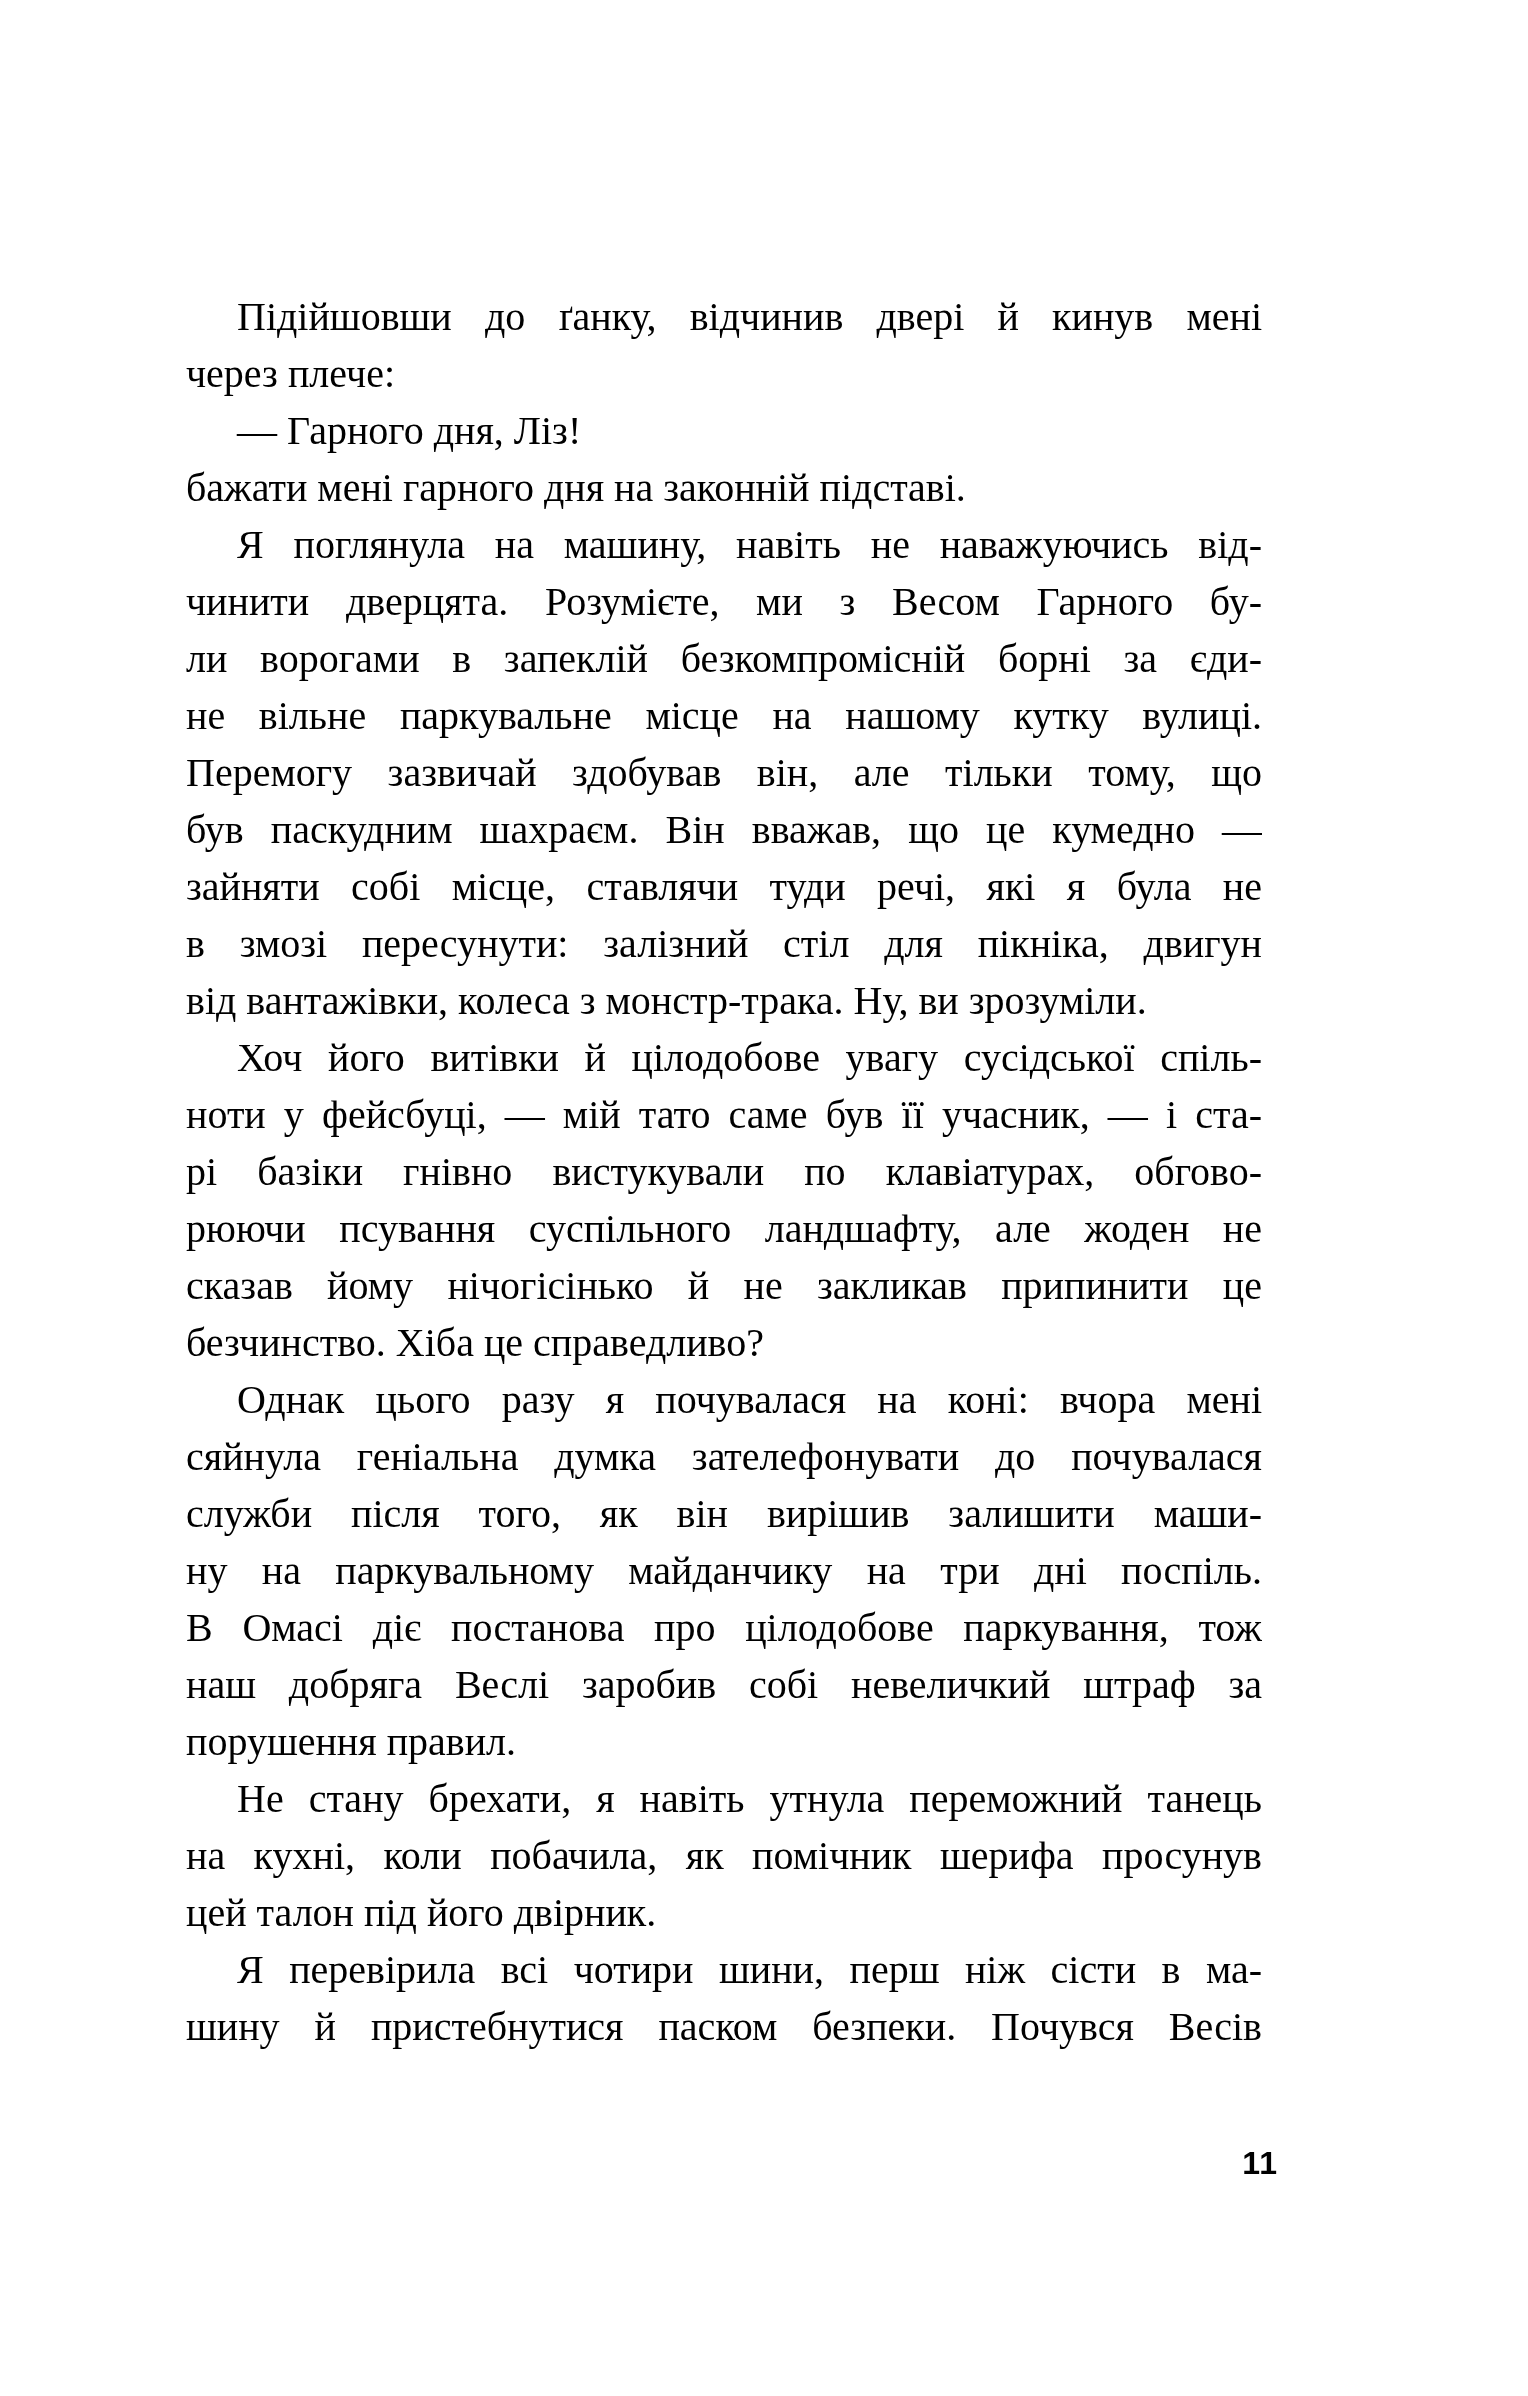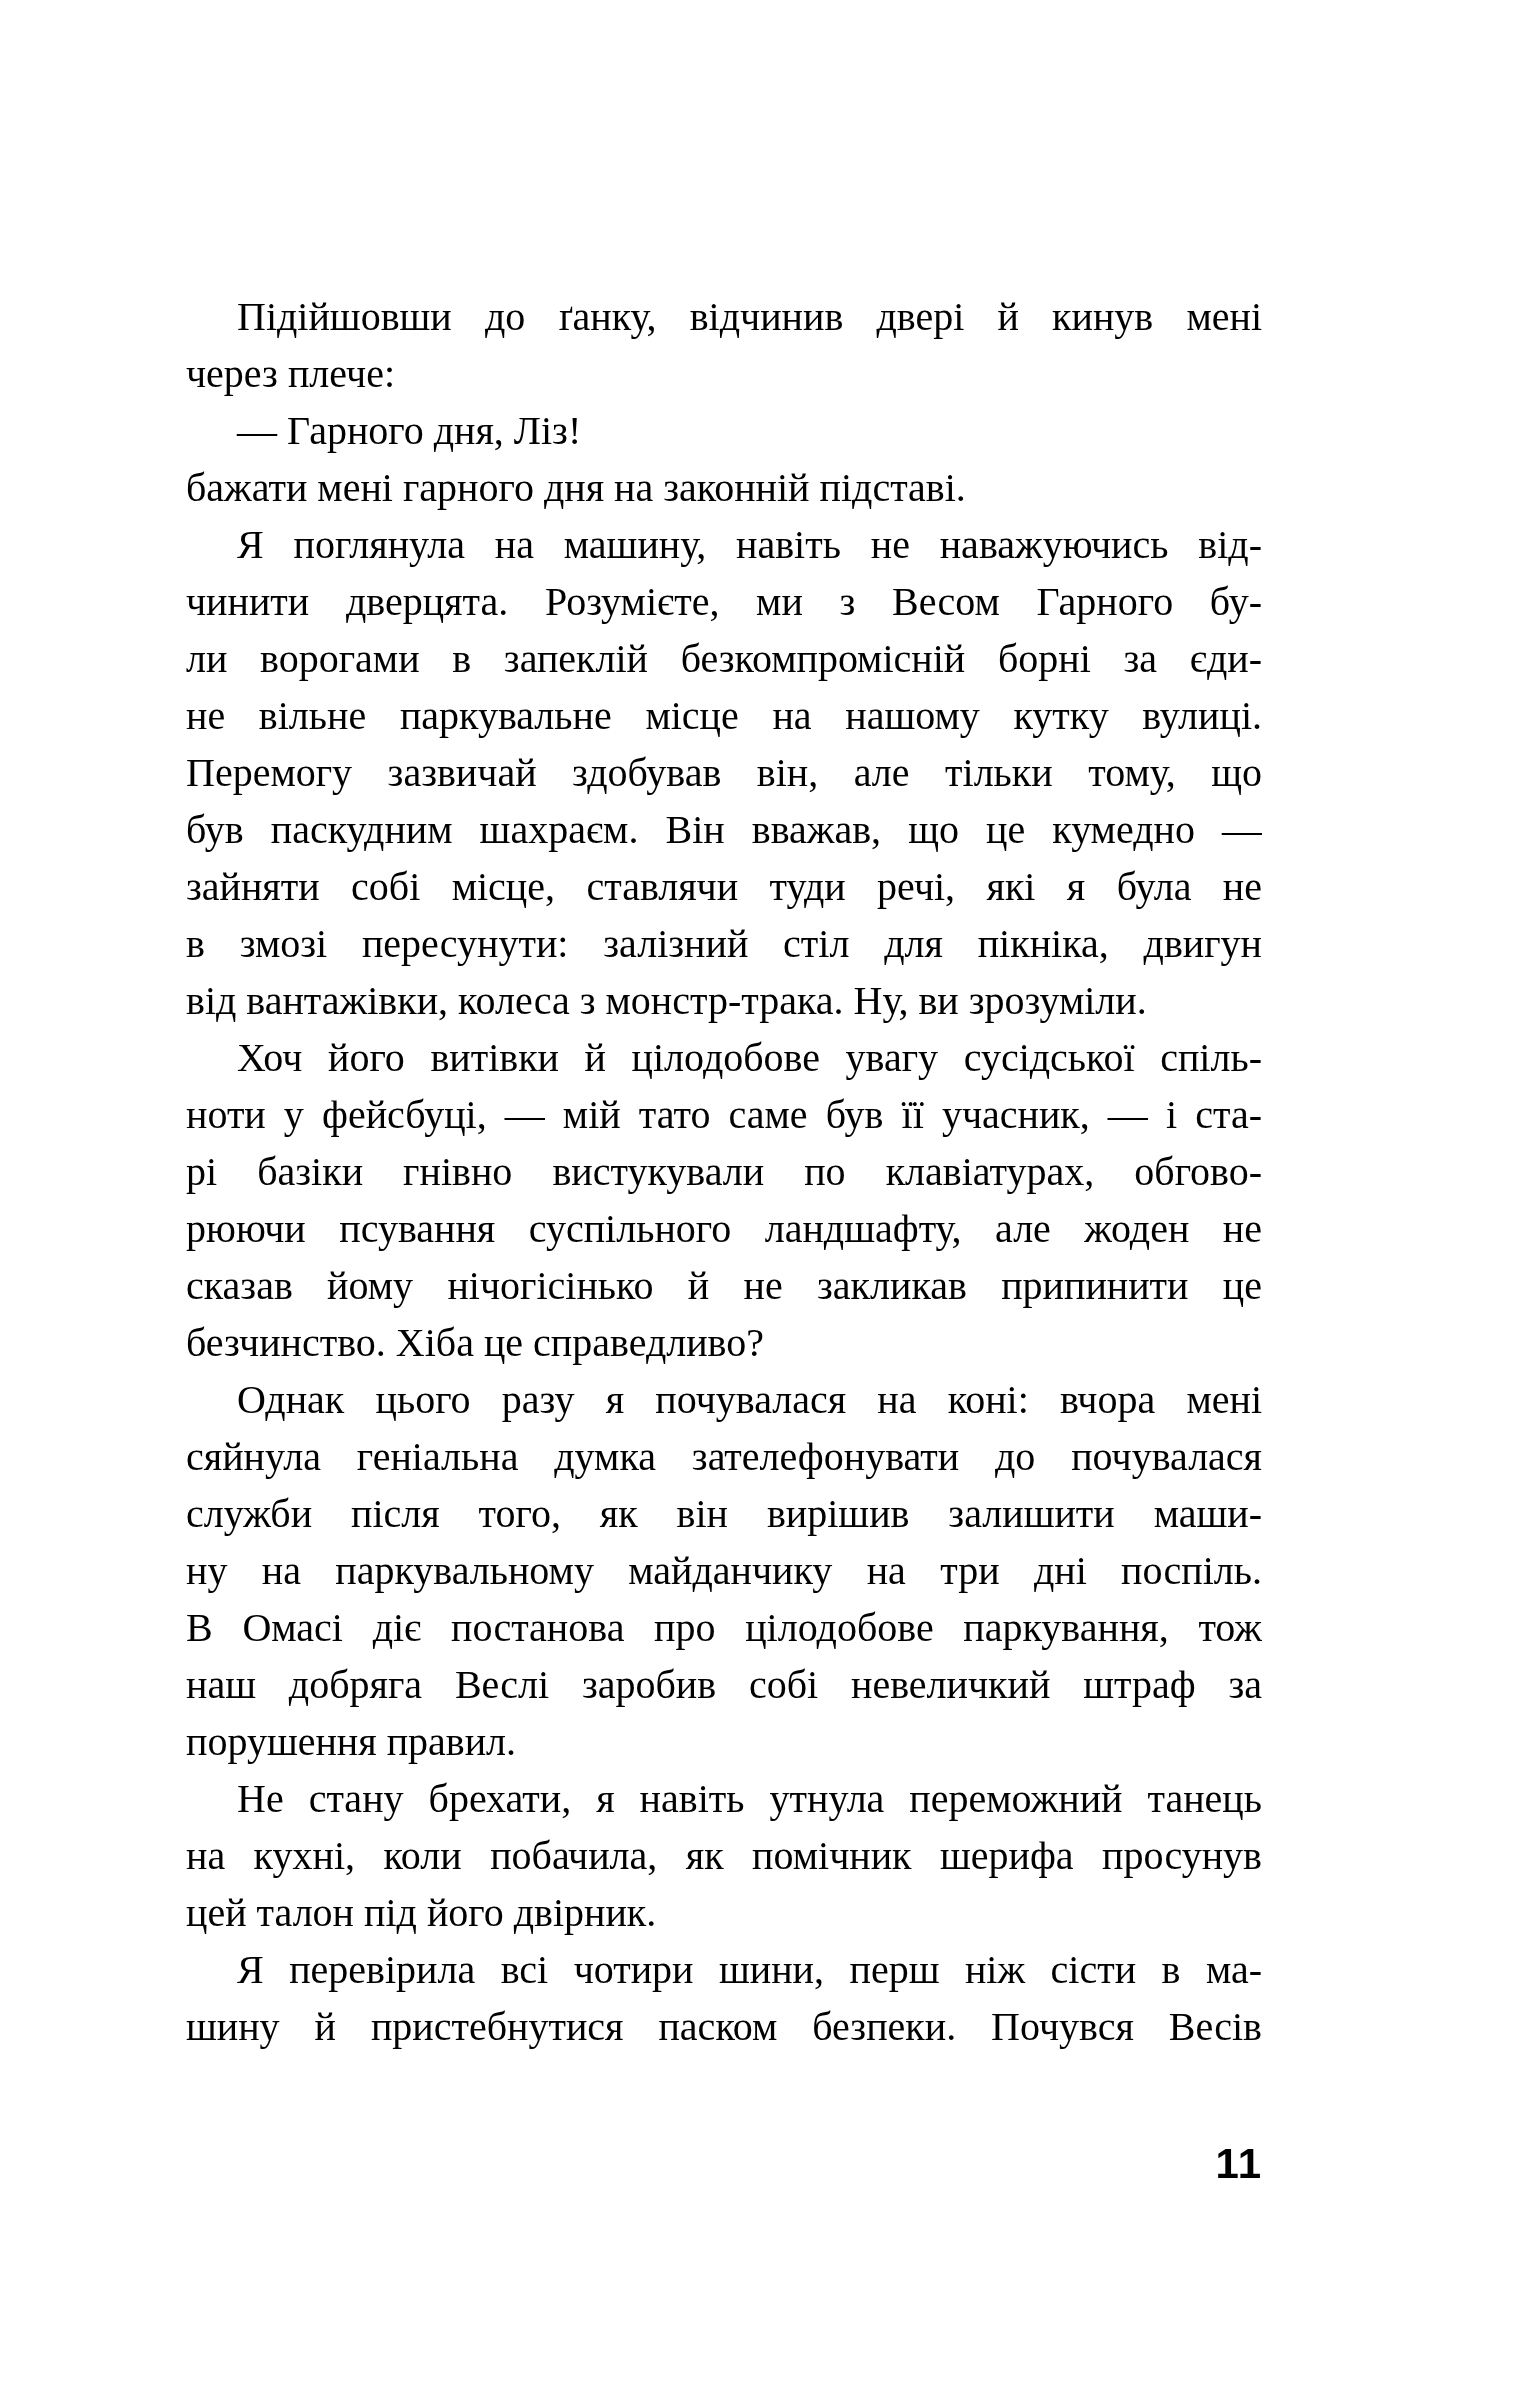--- a/index.html
+++ b/index.html
@@ -35,24 +35,24 @@
     width: 100%;
     height: 0;
   }
   .line.last {
     text-align: left;
     text-align-last: left;
   }
   .page-number {
     position: absolute;
     top: 2147px;
-    right: 266px;
+    right: 250px;
     font-family: "Liberation Sans", "DejaVu Sans", sans-serif;
     font-weight: 700;
-    font-size: 42px;
+    font-size: 32px;
     line-height: 33px;
     letter-spacing: 1px;
     color: #000000;
   }
 </style>
 </head>
 <body>
 
 <div class="text-block">
 

